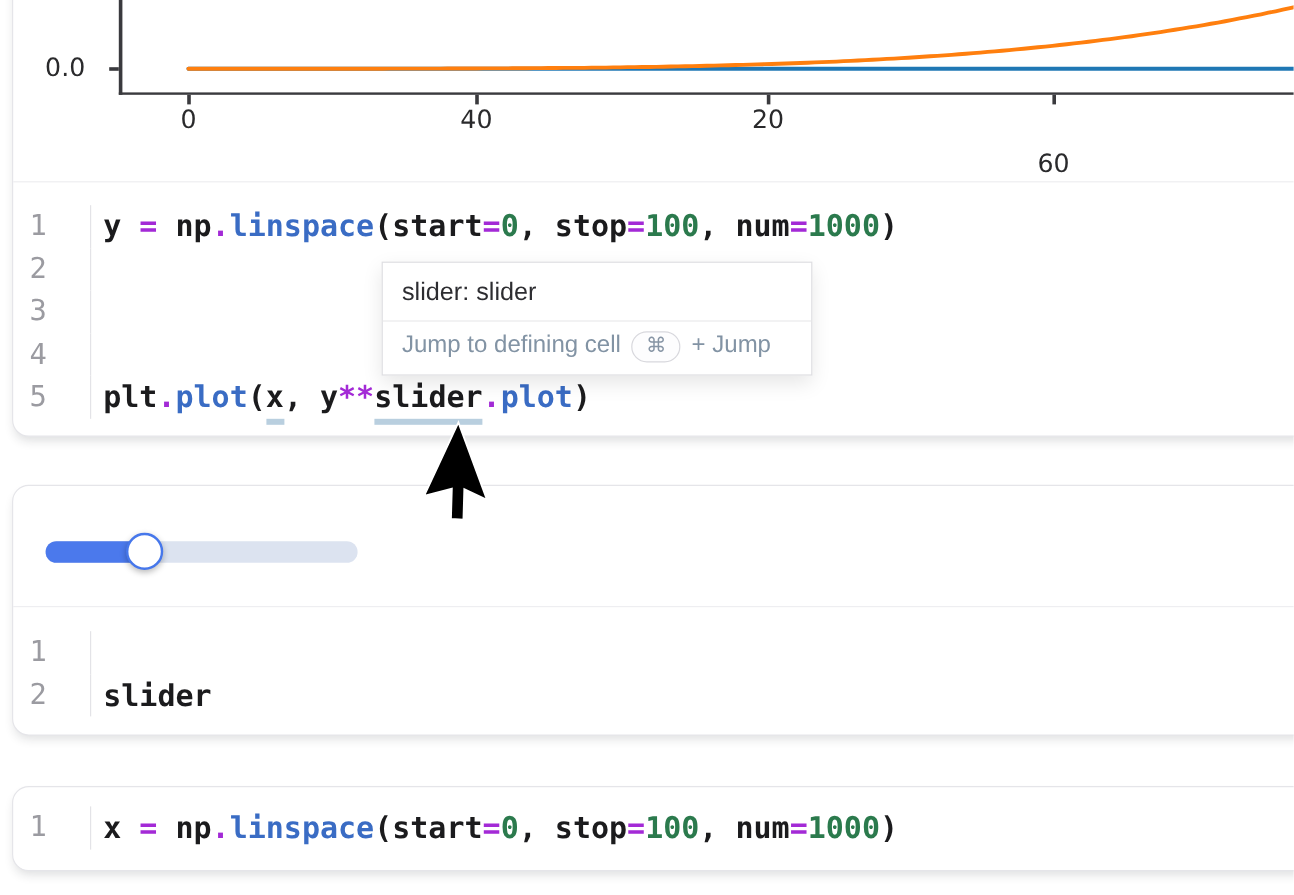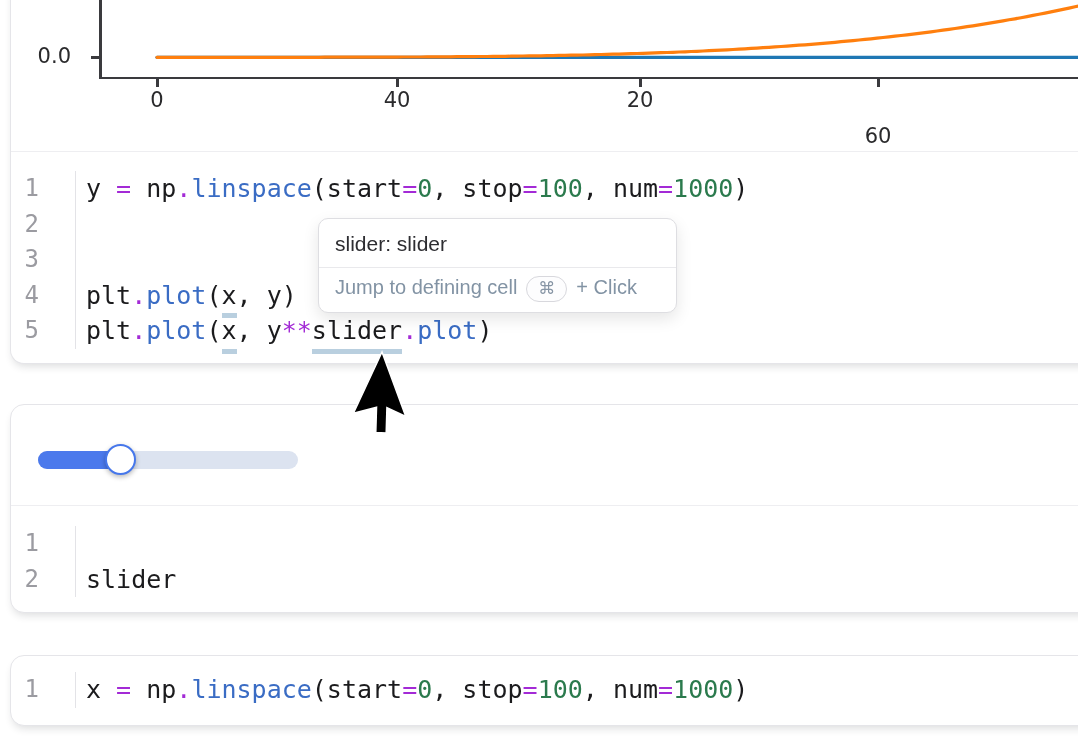--- a/index.html
+++ b/index.html
@@ -28,40 +28,40 @@
             font-family:"DejaVu Sans",sans-serif; font-size:21px; color:#2a2a2c; }
   #plotlines { position:absolute; left:0; top:0; }
 
   
   .code { padding:19px 0 14px; }
   #cell2 .code { padding-top:20px; }
   #cell3 .code { padding:16px 0; }
   .codeline { display:flex; height:35.5px; line-height:35.5px; font-size:25px; }
   .ln { flex:none; width:65px; padding-right:36px; text-align:right; color:#9b9ba1;
         border-right:1.5px solid #e3e3e7; font-size:24px; }
-  .lc { padding-left:10px; white-space:pre; color:#1b1b1d; }
+  .lc { padding-left:10px; white-space:pre; color:#1b1b1d;font-weight:bold; }
   .tk-v   { color:#1b1b1d; }
   .tk-op  { color:#a32ad6; }
   .tk-fn  { color:#3a6cc4; }
   .tk-num { color:#2b7a4d; }
   .tk-vu  { color:#1b1b1d; display:inline-block; border-bottom:5px solid #b9cfdf; }
 
   
   .slider-area { position:relative; height:101px; border-bottom:1.5px solid #eeeef1; }
   .track  { position:absolute; left:27px; top:46px; width:260px; height:18px;
             border-radius:9px; background:#dce3f0; }
   .fill   { position:absolute; left:0; top:0; width:81px; height:18px;
             border-radius:9px; background:#4b79ec; }
   .handle { position:absolute; left:67px; top:-7px; width:31px; height:31px;
             border-radius:50%; background:#fff; border:2.5px solid #4677eb;
             box-shadow:0 2px 5px rgba(0,0,0,.28); }
 
   
   #tooltip { position:absolute; left:318px; top:218px; width:359px; background:#fff;
-             border:1.5px solid #dedee2; border-radius:10px;
+             border:1.5px solid #dedee2; border-radius:0;
              box-shadow:0 6px 16px rgba(0,0,0,.10); z-index:6;
              font-family:"Liberation Sans",sans-serif; }
   .tt-title { padding:13px 16px 11px; font-size:21px; color:#2d2d31; }
   .tt-div   { border-top:1.5px solid #e9e9ec; }
   .tt-row   { display:flex; align-items:flex-start; gap:9px; padding:8px 16px 10px;
               font-size:20px; color:#8293a4; }
   .kbd { border:1.5px solid #d8d8dd; border-radius:14px; padding:1px 11px 3px;
          font-size:17px; background:#fdfdfe; color:#8795a5;
          font-family:"DejaVu Sans",sans-serif; }
 
@@ -100,21 +100,20 @@
       <div class="codeline">
         <div class="ln">2</div>
         <div class="lc"></div>
       </div>
       <div class="codeline">
         <div class="ln">3</div>
         <div class="lc"></div>
       </div>
       <div class="codeline">
         <div class="ln">4</div>
-        <div class="lc"><span class="tk-v">plt</span><span class="tk-op">.</span><span class="tk-fn">plot</span><span class="tk-v">(</span><span class="tk-vu">x</span><span class="tk-v">, y)</span></div>
       </div>
       <div class="codeline">
         <div class="ln">5</div>
         <div class="lc"><span class="tk-v">plt</span><span class="tk-op">.</span><span class="tk-fn">plot</span><span class="tk-v">(</span><span class="tk-vu">x</span><span class="tk-v">, y</span><span class="tk-op">**</span><span class="tk-vu">slider</span><span class="tk-op">.</span><span class="tk-fn">plot</span><span class="tk-v">)</span></div>
       </div>
     </div>
 </div>
 
 <div class="cell" id="cell2">
   <div class="slider-area">
@@ -142,21 +141,21 @@
       </div>
     </div>
 </div>
 
 <div id="tooltip">
   <div class="tt-title">slider: slider</div>
   <div class="tt-div"></div>
   <div class="tt-row">
     <span>Jump to defining cell</span>
     <span class="kbd">⌘</span>
-    <span>+ Click</span>
+    <span>+ Jump</span>
   </div>
 </div>
 
 <svg id="cursor" width="86" height="92">
   <g transform="translate(30,2) rotate(25)">
     <path d="M0 0 L0 67.6 L18.4 52.4 L28.4 75.6 L38 71.6 L28 48.4 L48.8 48.4 Z" fill="#000" stroke="#fff" stroke-width="1.5"></path>
   </g>
 </svg>
 
 </body></html>

